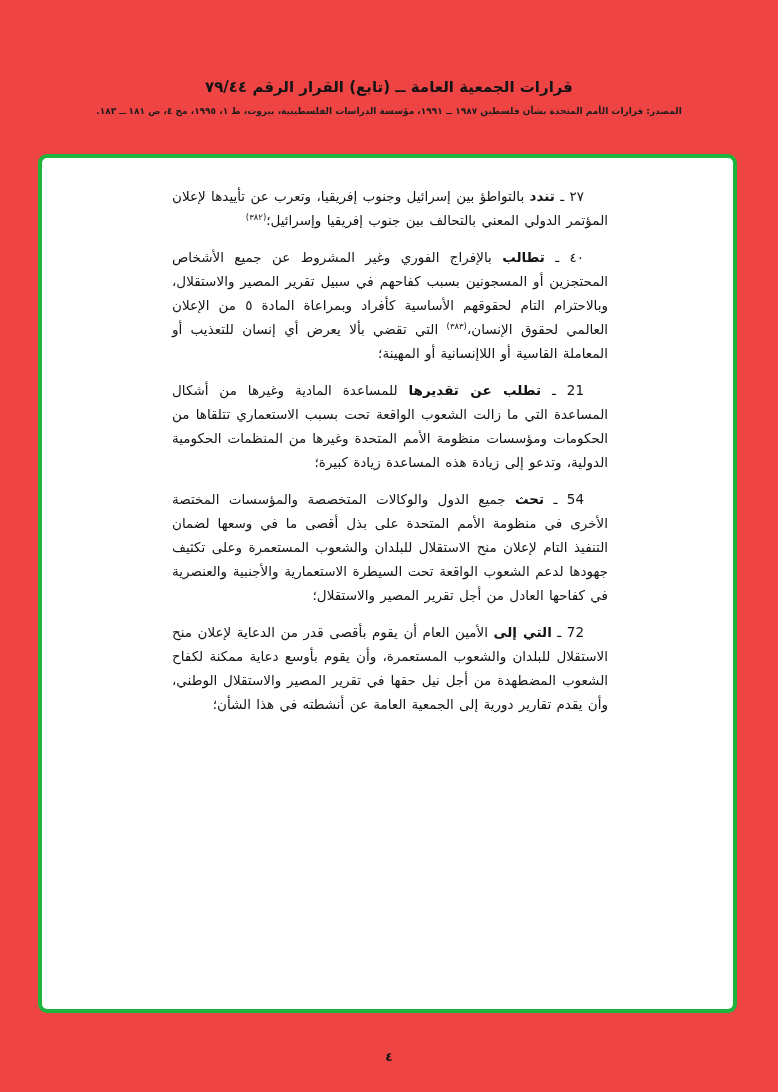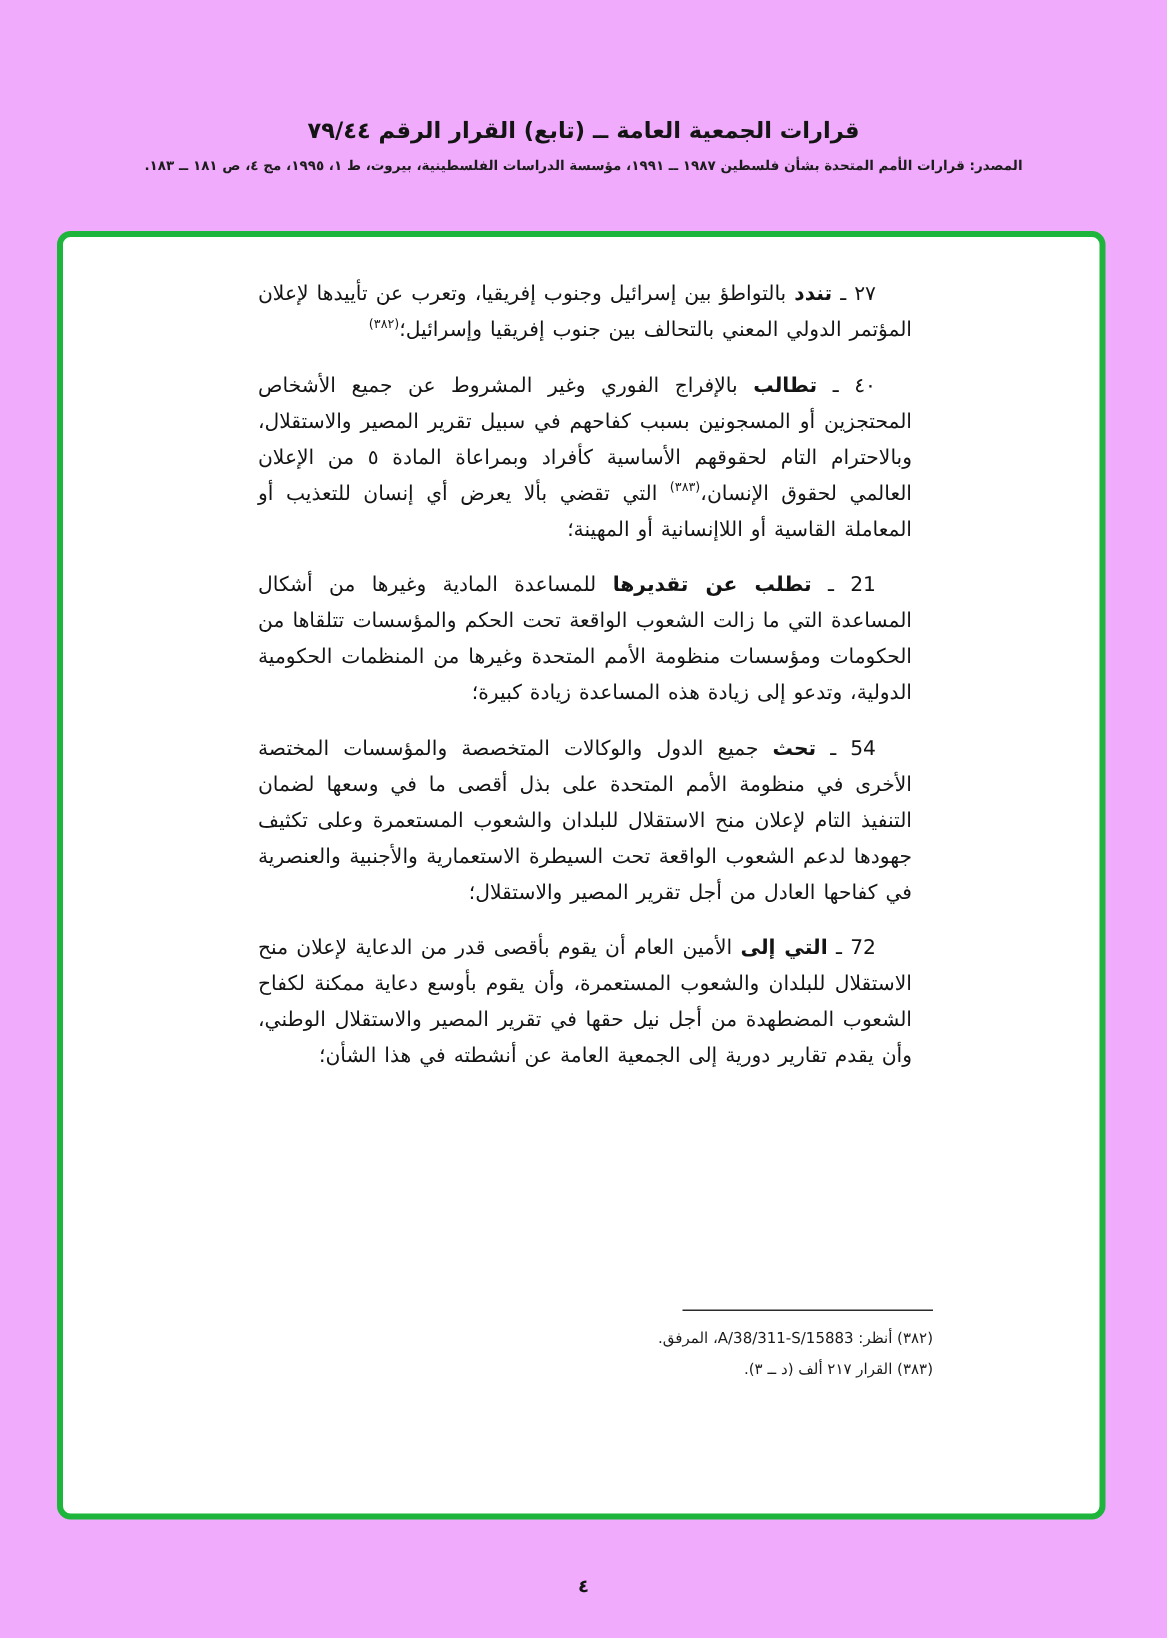--- a/index.html
+++ b/index.html
@@ -7,21 +7,21 @@
   body {
     width: 778px; height: 1092px;
     font-family: "DejaVu Sans", sans-serif;
     color: #141414;
     position: relative;
     overflow: hidden;
     direction: rtl;
   }
   .page {
     position: absolute; inset: 0;
-    background: #f0abfc;
+    background: #ef4444;
   }
   .header {
     position: absolute;
     top: 78px; left: 0; right: 0;
     text-align: center;
   }
   .header .title {
     font-size: 15px;
     font-weight: bold;
     letter-spacing: 0.5px;
@@ -94,27 +94,22 @@
 
   <div class="header">
     <div class="title">قرارات الجمعية العامة ــ (تابع) القرار الرقم ٧٩/٤٤</div>
     <div class="source">المصدر: قرارات الأمم المتحدة بشأن فلسطين ١٩٨٧ ــ ١٩٩١، مؤسسة الدراسات الفلسطينية، بيروت، ط ١، ١٩٩٥، مج ٤، ص ١٨١ ــ ١٨٣.</div>
   </div>
 
   <div class="green-box" style="border-color: rgb(29, 181, 59);">
     <div class="text-column" id="paragraphs">
         <p class="para"><span>٢٧ ـ </span><span class="lead">تندد</span><span> بالتواطؤ بين إسرائيل وجنوب إفريقيا، وتعرب عن تأييدها لإعلان المؤتمر الدولي المعني بالتحالف بين جنوب إفريقيا وإسرائيل؛</span><sup class="fnref">(٣٨٢)</sup></p>
         <p class="para"><span>٤٠ ـ </span><span class="lead">تطالب</span><span> بالإفراج الفوري وغير المشروط عن جميع الأشخاص المحتجزين أو المسجونين بسبب كفاحهم في سبيل تقرير المصير والاستقلال، وبالاحترام التام لحقوقهم الأساسية كأفراد وبمراعاة المادة ٥ من الإعلان العالمي لحقوق الإنسان،</span><sup class="fnref">(٣٨٣)</sup><span> التي تقضي بألا يعرض أي إنسان للتعذيب أو المعاملة القاسية أو اللاإنسانية أو المهينة؛</span></p>
-        <p class="para"><span>21 ـ </span><span class="lead">تطلب عن تقديرها</span><span> للمساعدة المادية وغيرها من أشكال المساعدة التي ما زالت الشعوب الواقعة تحت الحكم والمؤسسات تتلقاها من الحكومات ومؤسسات منظومة الأمم المتحدة وغيرها من المنظمات الحكومية الدولية، وتدعو إلى زيادة هذه المساعدة زيادة كبيرة؛</span></p>
+        <p class="para"><span>21 ـ </span><span class="lead">تطلب عن تقديرها</span><span> للمساعدة المادية وغيرها من أشكال المساعدة التي ما زالت الشعوب الواقعة تحت بسبب الاستعماري تتلقاها من الحكومات ومؤسسات منظومة الأمم المتحدة وغيرها من المنظمات الحكومية الدولية، وتدعو إلى زيادة هذه المساعدة زيادة كبيرة؛</span></p>
         <p class="para"><span>54 ـ </span><span class="lead">تحث</span><span> جميع الدول والوكالات المتخصصة والمؤسسات المختصة الأخرى في منظومة الأمم المتحدة على بذل أقصى ما في وسعها لضمان التنفيذ التام لإعلان منح الاستقلال للبلدان والشعوب المستعمرة وعلى تكثيف جهودها لدعم الشعوب الواقعة تحت السيطرة الاستعمارية والأجنبية والعنصرية في كفاحها العادل من أجل تقرير المصير والاستقلال؛</span></p>
         <p class="para"><span>72 ـ </span><span class="lead">التي إلى</span><span> الأمين العام أن يقوم بأقصى قدر من الدعاية لإعلان منح الاستقلال للبلدان والشعوب المستعمرة، وأن يقوم بأوسع دعاية ممكنة لكفاح الشعوب المضطهدة من أجل نيل حقها في تقرير المصير والاستقلال الوطني، وأن يقدم تقارير دورية إلى الجمعية العامة عن أنشطته في هذا الشأن؛</span></p>
       </div>
 
-    <div class="footnotes">
-      <div class="fn-rule"></div>
-      <div class="fn-line">(٣٨٢) أنظر: A/38/311-S/15883، المرفق.</div>
-      <div class="fn-line">(٣٨٣) القرار ٢١٧ ألف (د ــ ٣).</div>
-    </div>
   </div>
 
   <div class="page-number">٤</div>
 
 </div>
 
 </body></html>

